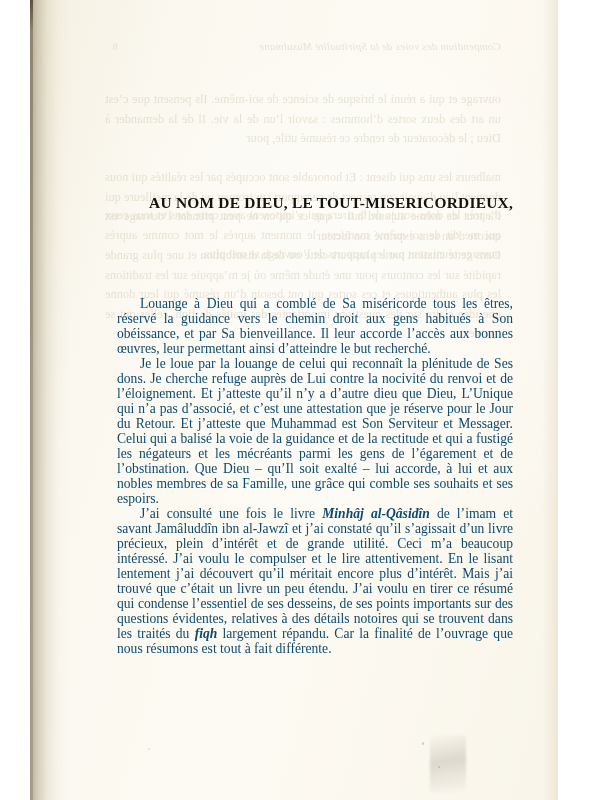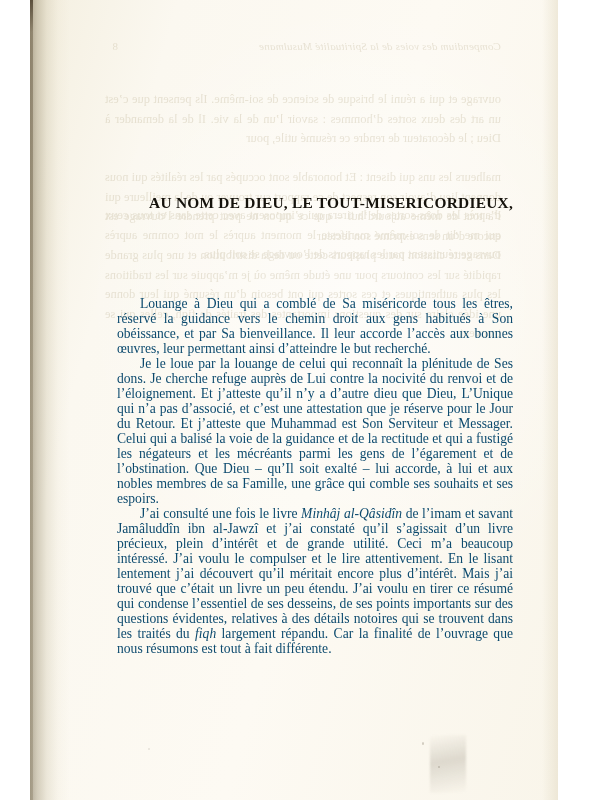--- a/index.html
+++ b/index.html
@@ -150,21 +150,21 @@
     text-justify: inter-word;
     color: #0c4a6e;
     hyphens: none;
   }
 
   .body-text p {
     margin: 0;
     text-indent: 23px;
   }
 
-  .body-text p .ital { font-style: italic; }
+  .body-text p .ital { font-style: italic; font-weight: bold; }
 
   
   .crease {
     position: absolute;
     left: 400px;
     top: 735px;
     width: 36px;
     height: 58px;
     background:
       linear-gradient(170deg, rgba(120,112,95,0.0) 0%, rgba(120,112,95,0.22) 45%, rgba(120,112,95,0.0) 100%);

